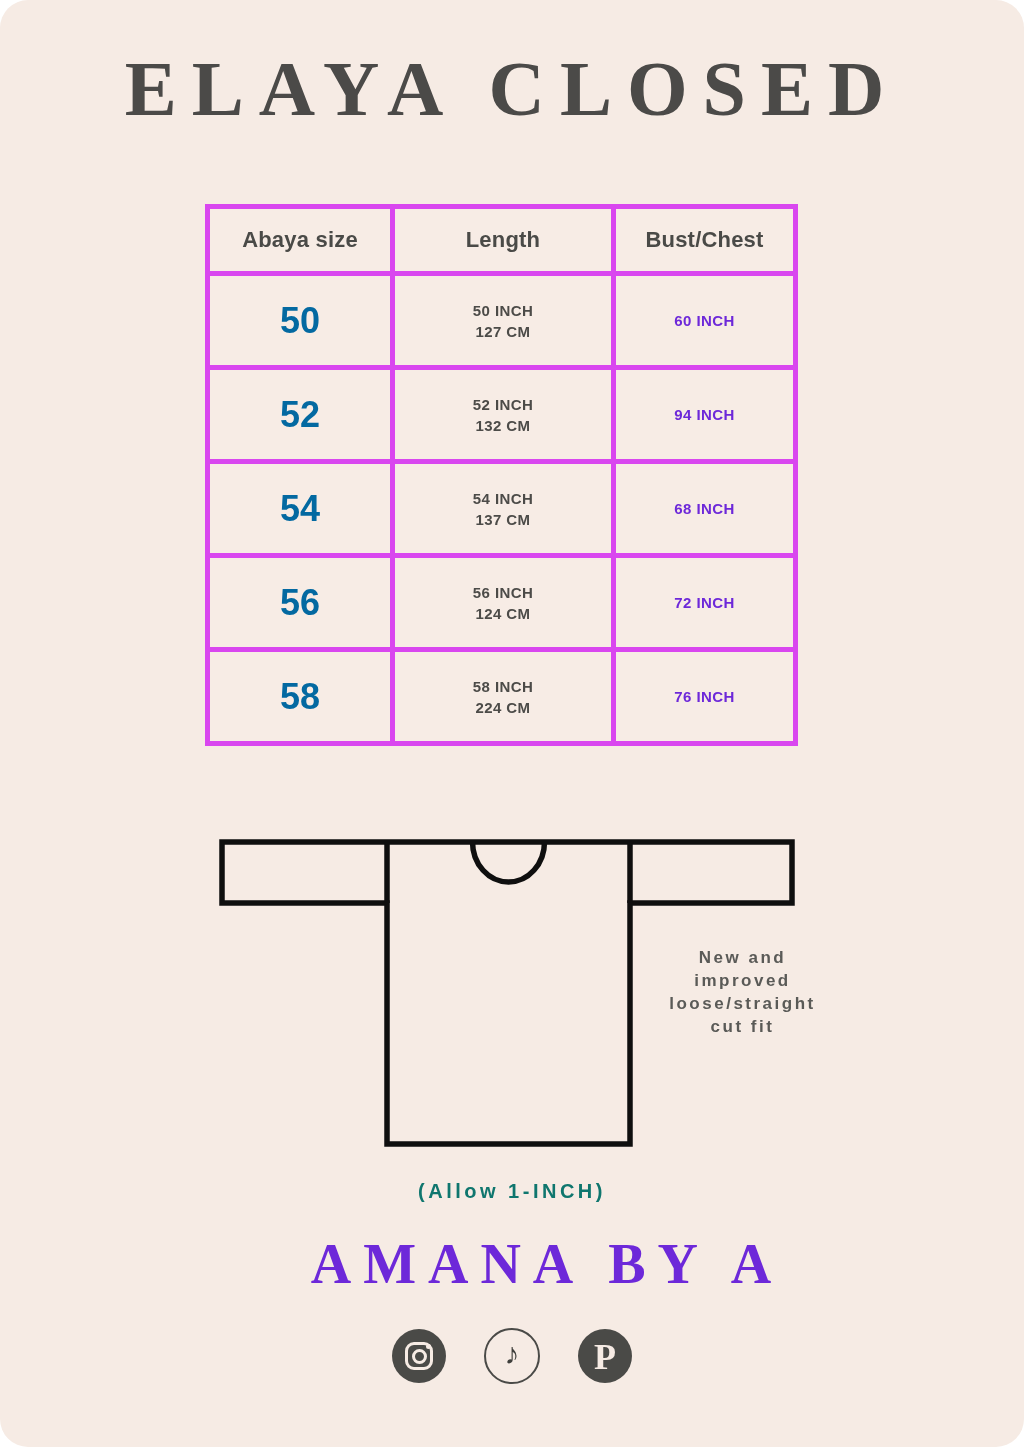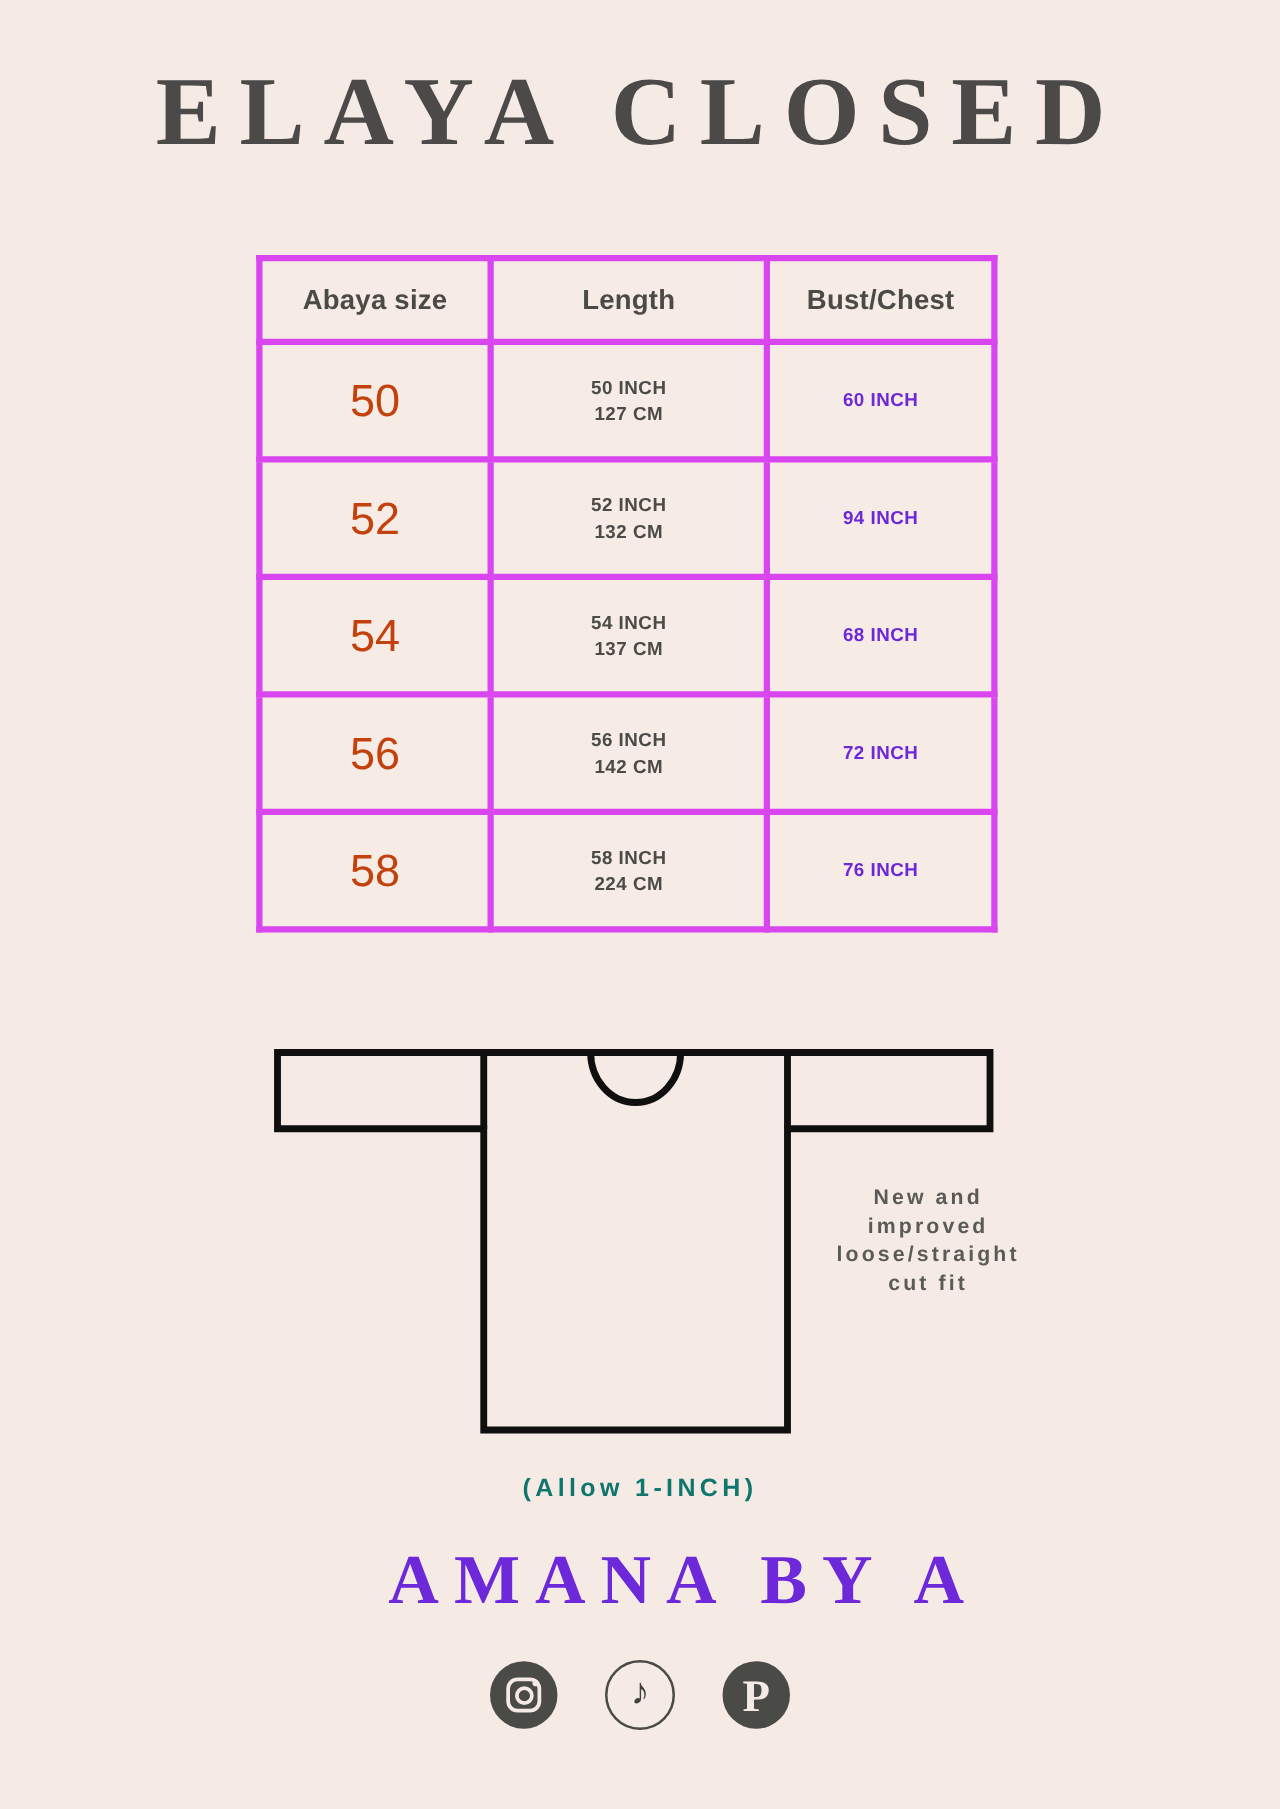--- a/index.html
+++ b/index.html
@@ -4,20 +4,21 @@
 <style>
   html, body { margin: 0; padding: 0; }
   #canvas {
     position: relative;
     width: 1024px;
     height: 1447px;
     background: #f6ebe4;
     overflow: hidden;
     font-family: "Liberation Sans", sans-serif;
     color: #4a4a47;
+    border-radius: 28px;
   }
 
   
   .page-title {
     position: absolute;
     top: 44px;
     left: 0;
     width: 100%;
     text-align: center;
     font-family: "Liberation Serif", serif;
@@ -50,22 +51,22 @@
     font-weight: 700;
     letter-spacing: 0.2px;
     color: #4a4a47;
   }
   table.size-table td { height: 89px; }
   .col-size  { width: 180px; }
   .col-len   { width: 216px; }
   .col-bust  { width: 177px; }
   td.cell-size {
     font-size: 36px;
-    font-weight: 400;
-    color: #c2410c;
+    font-weight: 700;
+    color: #0369a1;
   }
   .cell-len-line {
     font-size: 15px;
     font-weight: 700;
     letter-spacing: 0.4px;
     line-height: 21px;
     color: #4c4b48;
   }
   td.cell-bust {
     font-size: 15px;
@@ -207,21 +208,21 @@
         <td>
           <div class="cell-len-line">54 INCH</div>
           <div class="cell-len-line">137 CM</div>
         </td>
         <td class="cell-bust">68 INCH</td>
       </tr>
       <tr>
         <td class="cell-size">56</td>
         <td>
           <div class="cell-len-line">56 INCH</div>
-          <div class="cell-len-line">142 CM</div>
+          <div class="cell-len-line">124 CM</div>
         </td>
         <td class="cell-bust">72 INCH</td>
       </tr>
       <tr>
         <td class="cell-size">58</td>
         <td>
           <div class="cell-len-line">58 INCH</div>
           <div class="cell-len-line">224 CM</div>
         </td>
         <td class="cell-bust">76 INCH</td>

